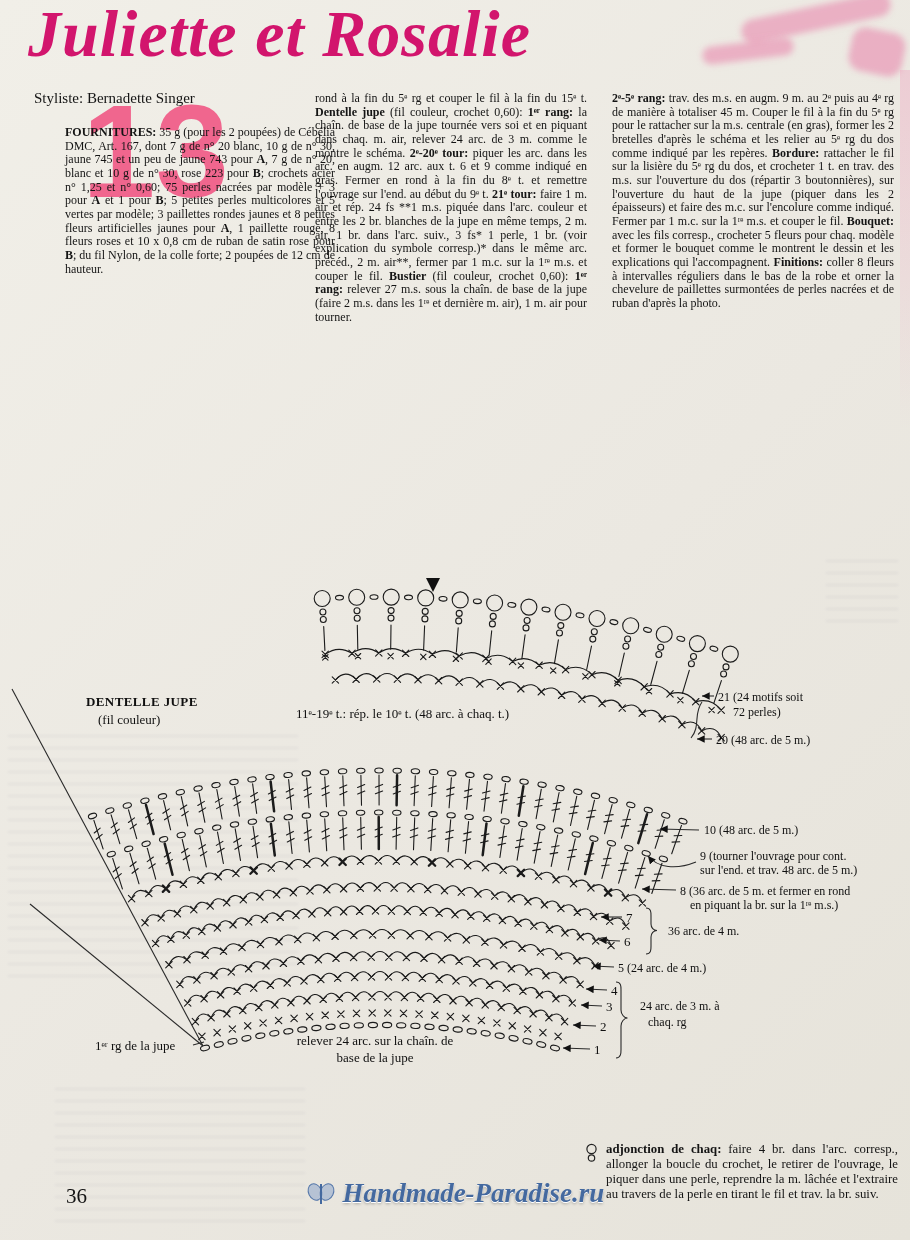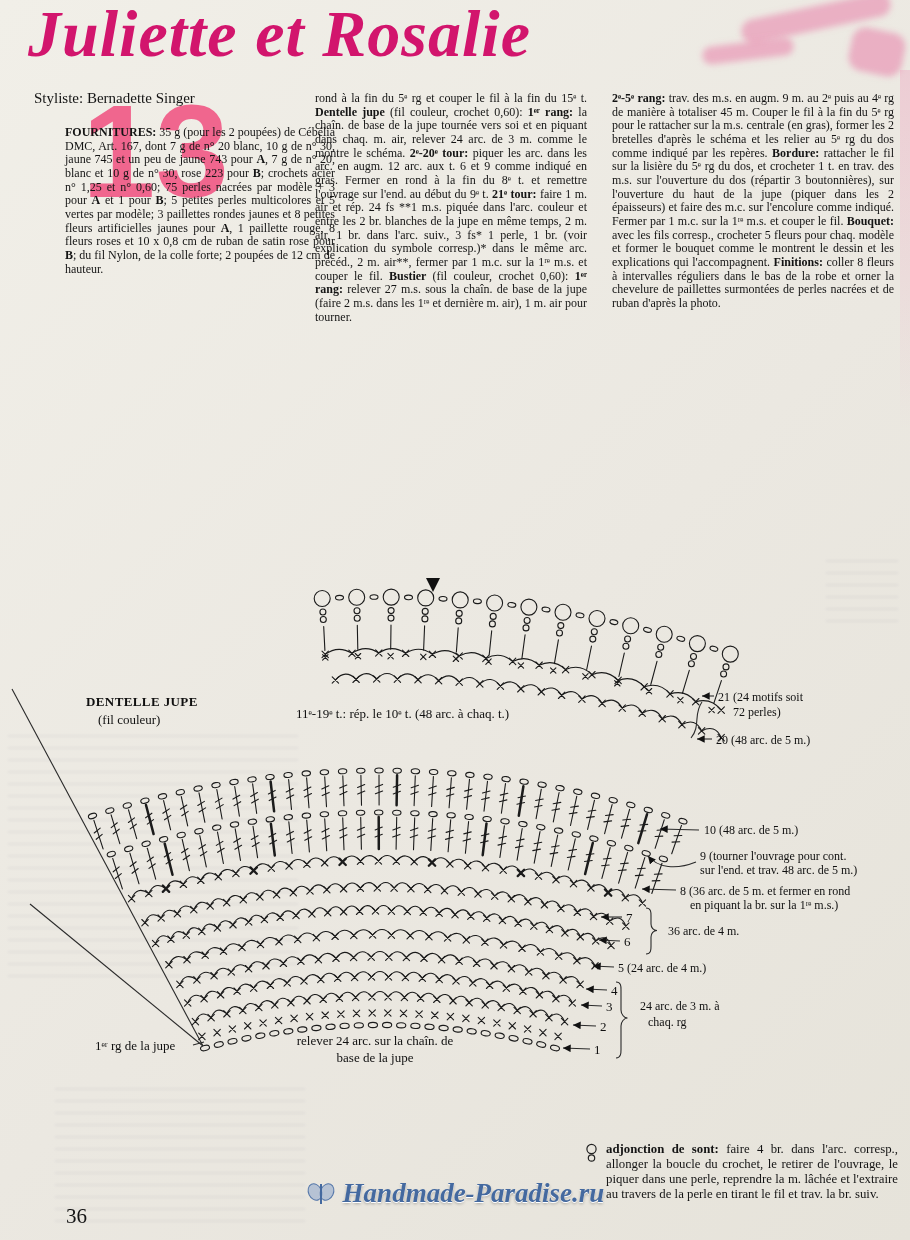--- a/index.html
+++ b/index.html
@@ -35,21 +35,21 @@
   #fan .art{stroke:#1b1b1b;stroke-width:1.1;fill:none;stroke-linecap:round;}
   #fan .guides{stroke:#2a2a2a;stroke-width:1.1;fill:none;}
   #fan text{font-family:"Liberation Serif",serif;font-size:13px;fill:#101010;stroke:none;}
   #fan text.sm{font-size:12px;}
   #fan text.b{font-weight:bold;letter-spacing:.4px;}
   .arr{marker-end:url(#ah);}
   
   .legend{position:absolute;left:606px;top:1142px;width:292px;z-index:2;}
   .legend p{margin:0;font-size:12.8px;line-height:1.18;text-align:justify;}
   .bead-ic{position:absolute;left:-23px;top:1px;}
-  .pageno{position:absolute;left:66px;top:1184px;z-index:2;font-size:21px;margin-top:20px;}
+  .pageno{position:absolute;left:66px;top:1184px;z-index:2;font-size:21px;}
   .watermark{position:absolute;left:280px;top:1178px;width:350px;z-index:2;
       display:flex;align-items:center;justify-content:center;gap:7px;
       font-size:27px;font-weight:bold;font-style:italic;color:#44699f;
       text-shadow:0 1px 0 #ffffff,0 2px 3px rgba(0,0,0,.28);}
 </style>
 </head>
 <body>
 
 <div class="page">
 
@@ -760,21 +760,21 @@
       <text x="375" y="489" text-anchor="middle">relever 24 arc. sur la chaîn. de</text>
       <text x="375" y="506" text-anchor="middle">base de la jupe</text>
     </g>
   </svg>
 
   <div class="legend">
     <svg class="bead-ic" width="17" height="21" viewBox="0 0 17 21">
       <circle cx="8.5" cy="6" r="4.6" fill="none" stroke="#222" stroke-width="1.2"></circle>
       <circle cx="8.5" cy="15" r="3.2" fill="none" stroke="#222" stroke-width="1.2"></circle>
     </svg>
-    <p><span style="font-weight: bold;">adjonction de sont: </span><span>faire 4 br. dans l'arc. corresp., allonger la boucle du crochet, le retirer de l'ouvrage, le piquer dans une perle, reprendre la m. lâchée et l'extraire au travers de la perle en tirant le fil et trav. la br. suiv.</span></p>
+    <p><span style="font-weight: bold;">adjonction de chaq: </span><span>faire 4 br. dans l'arc. corresp., allonger la boucle du crochet, le retirer de l'ouvrage, le piquer dans une perle, reprendre la m. lâchée et l'extraire au travers de la perle en tirant le fil et trav. la br. suiv.</span></p>
   </div>
 
   <div class="pageno">36</div>
 
   <div class="watermark">
     <svg width="30" height="24" viewBox="0 0 30 24">
       <ellipse cx="9" cy="10" rx="6.5" ry="8.5" transform="rotate(-25 9 10)" fill="rgba(120,150,200,.45)" stroke="#5577aa"></ellipse>
       <ellipse cx="21" cy="10" rx="6.5" ry="8.5" transform="rotate(25 21 10)" fill="rgba(120,150,200,.45)" stroke="#5577aa"></ellipse>
       <line x1="15" y1="2" x2="15" y2="22" stroke="#44699f" stroke-width="2"></line>
     </svg>

